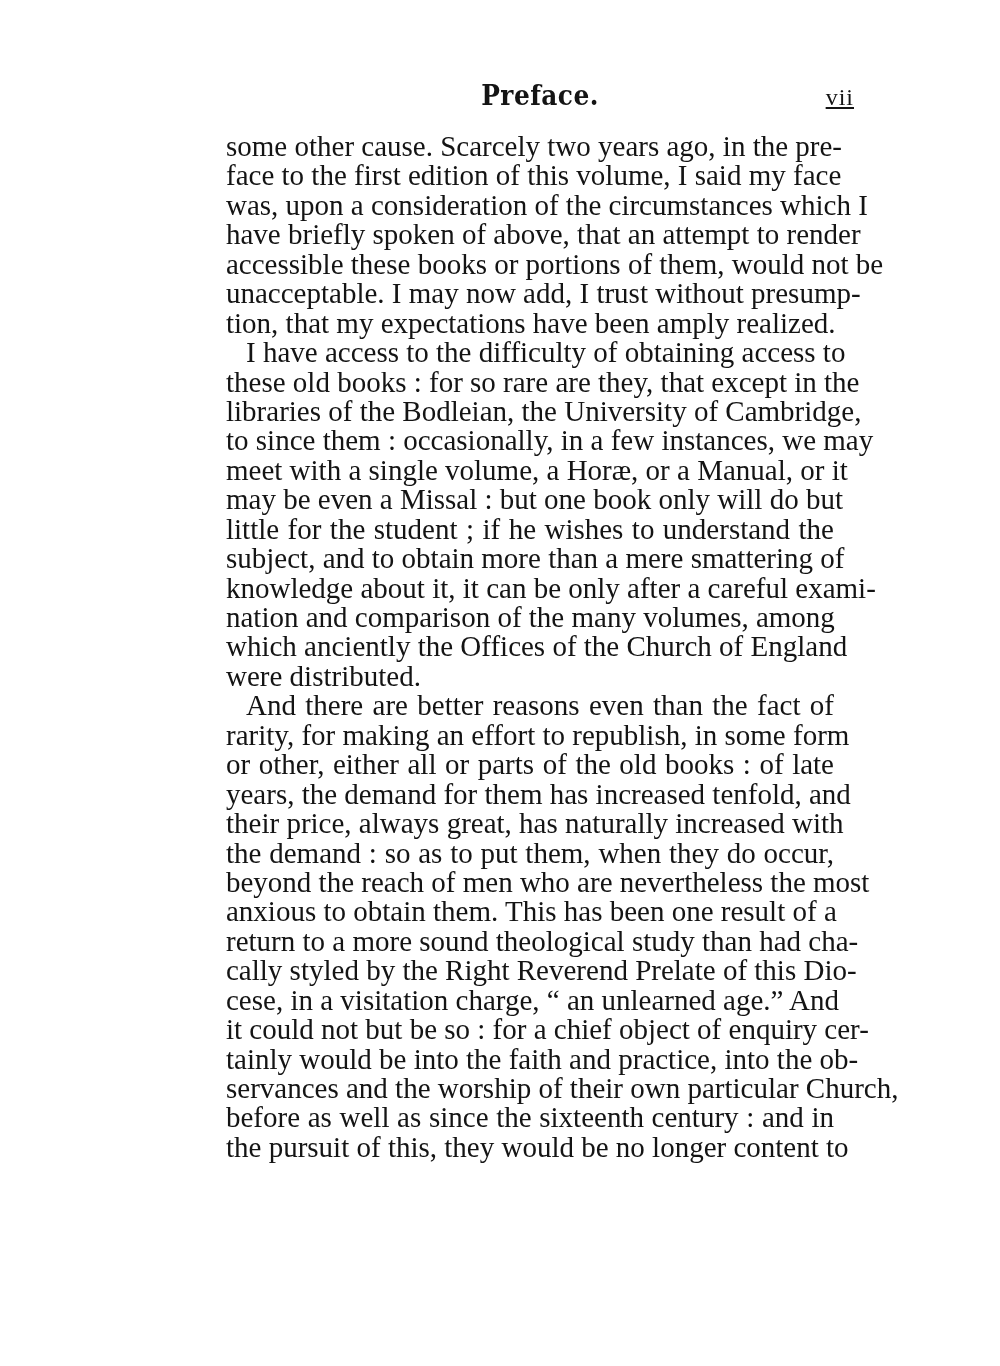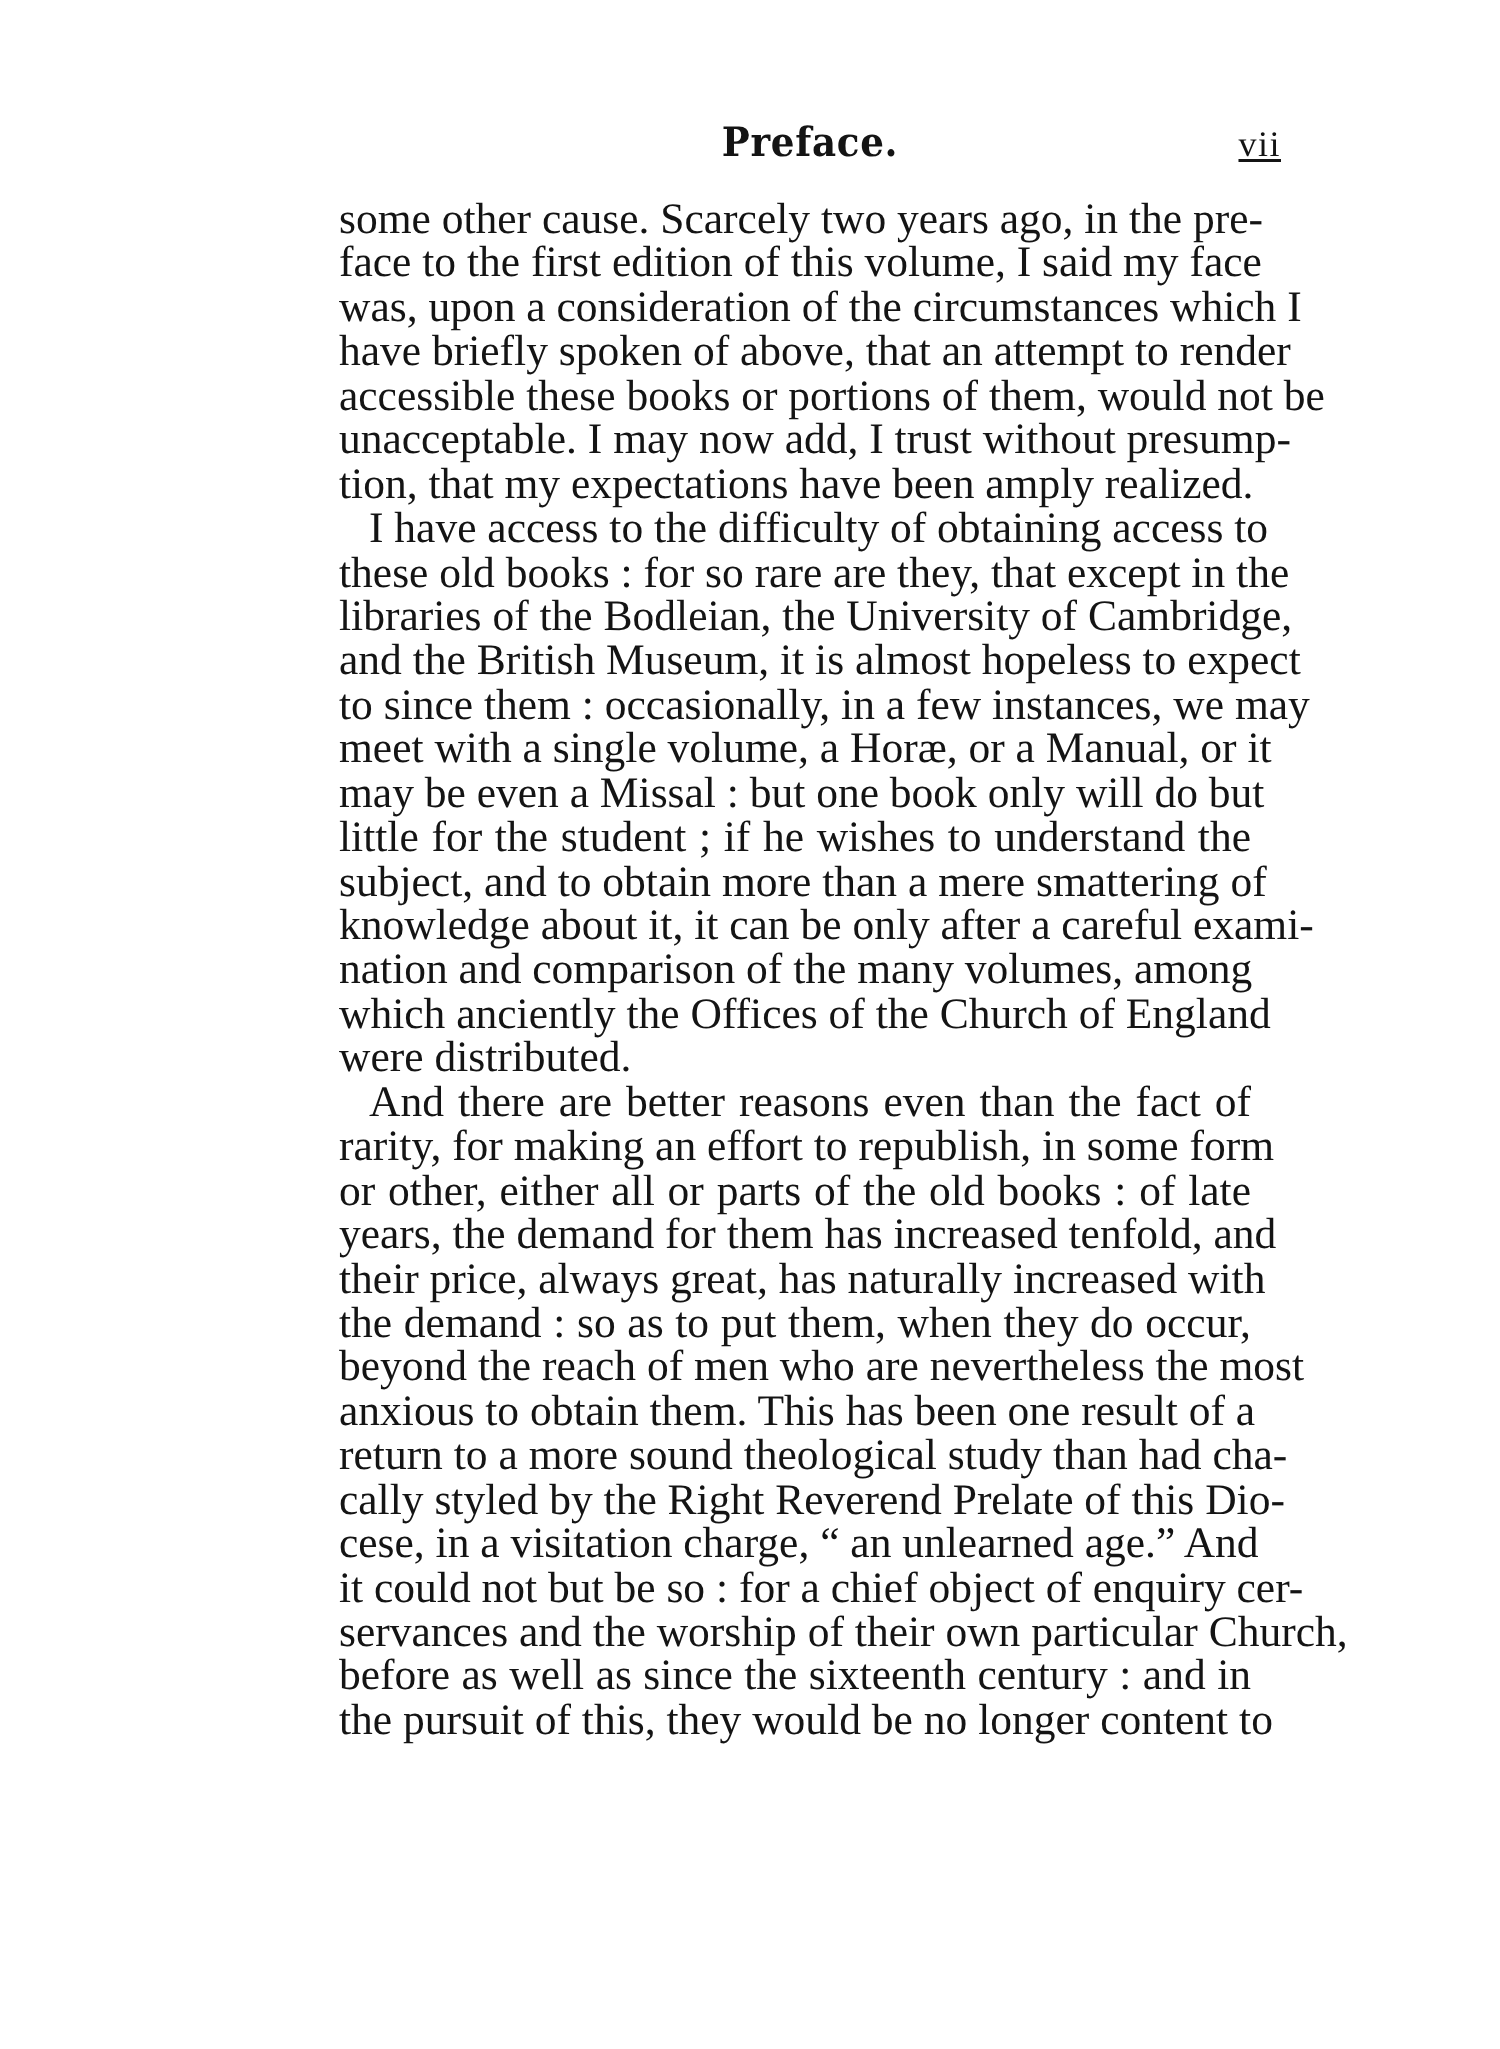--- a/index.html
+++ b/index.html
@@ -90,21 +90,20 @@
       <span class="line">have briefly spoken of above, that an attempt to render</span>
       <span class="line">accessible these books or portions of them, would not be</span>
       <span class="line">unacceptable.   I may now add, I trust without presump-</span>
       <span class="line last">tion, that my expectations have been amply realized.</span>
     </div>
 
     <div>
       <span class="line indent">I have access to the difficulty of obtaining access to</span>
       <span class="line">these old books : for so rare are they, that except in the</span>
       <span class="line">libraries of the Bodleian, the University of Cambridge,</span>
-      <span class="line">and the British Museum, it is almost hopeless to expect</span>
       <span class="line">to since them : occasionally, in a few instances, we may</span>
       <span class="line">meet with a single volume, a Horæ, or a Manual, or it</span>
       <span class="line">may be even a Missal : but one book only will do but</span>
       <span class="line">little for the student ; if he wishes to understand the</span>
       <span class="line">subject, and to obtain more than a mere smattering of</span>
       <span class="line">knowledge about it, it can be only after a careful exami-</span>
       <span class="line">nation and comparison of the many volumes, among</span>
       <span class="line">which anciently the Offices of the Church of England</span>
       <span class="line last">were distributed.</span>
     </div>
@@ -115,19 +114,20 @@
       <span class="line">or other, either all or parts of the old books : of late</span>
       <span class="line">years, the demand for them has increased tenfold, and</span>
       <span class="line">their price, always great, has naturally increased with</span>
       <span class="line">the demand : so as to put them, when they do occur,</span>
       <span class="line">beyond the reach of men who are nevertheless the most</span>
       <span class="line">anxious to obtain them.   This has been one result of a</span>
       <span class="line">return to a more sound theological study than had cha-</span>
       <span class="line">cally styled by the Right Reverend Prelate of this Dio-</span>
       <span class="line">cese, in a visitation charge, “ an unlearned age.”   And</span>
       <span class="line">it could not but be so : for a chief object of enquiry cer-</span>
+      <span class="line">tainly would be into the faith and practice, into the ob-</span>
       <span class="line">servances and the worship of their own particular Church,</span>
       <span class="line">before as well as since the sixteenth century : and in</span>
       <span class="line">the pursuit of this, they would be no longer content to</span>
     </div>
 
   </div>
 </div>
 
 </body></html>

